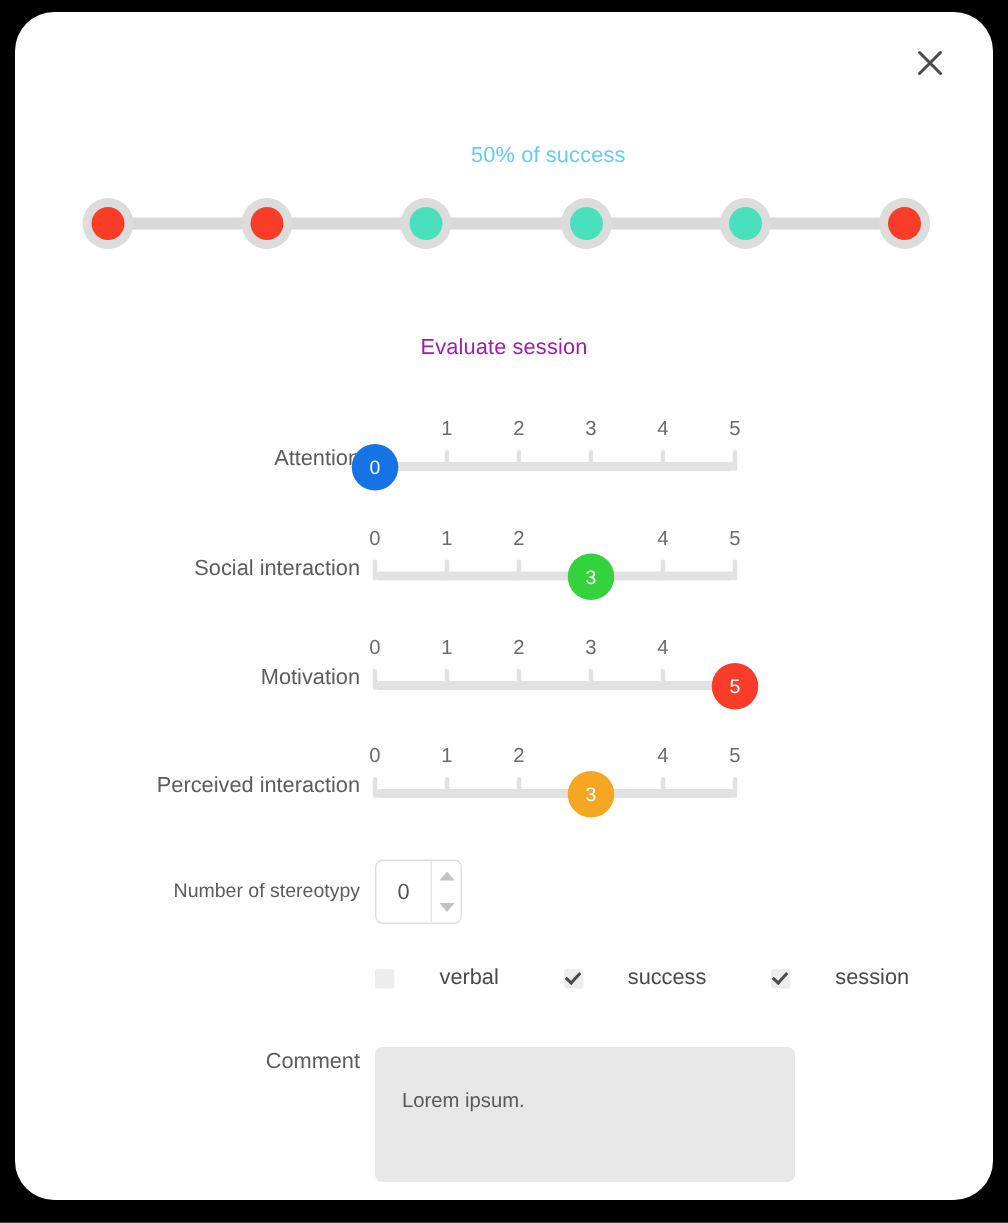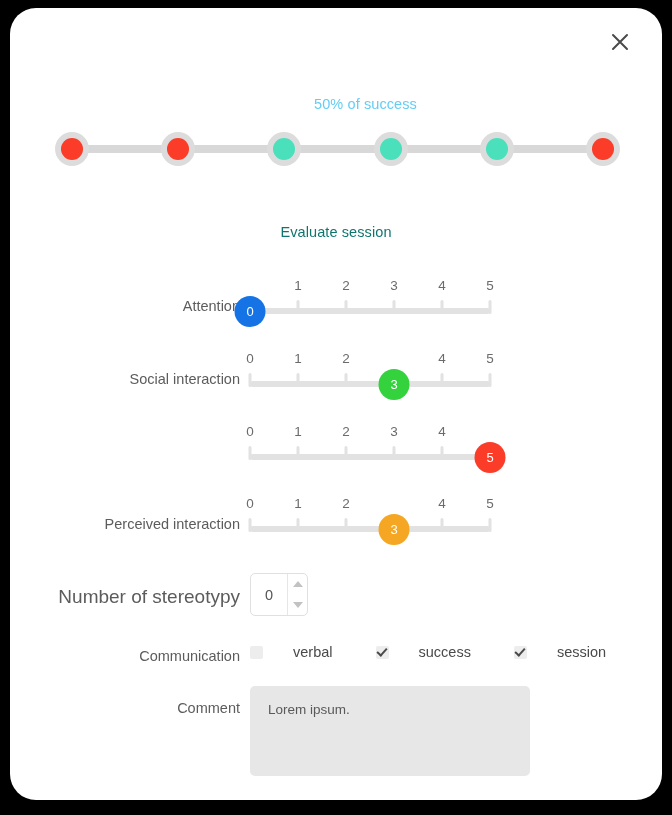--- a/index.html
+++ b/index.html
@@ -89,21 +89,21 @@
   }
 
   
   .evaluate-title {
     position: absolute;
     left: 0;
     top: 216px;
     width: 652px;
     text-align: center;
     font-size: 14.5px;
-    color: #0f766e;
+    color: #a21caf;
     letter-spacing: .1px;
   }
 
   
   .srow {
     position: absolute;
     left: 0;
     width: 652px;
     height: 56px;
   }
@@ -170,21 +170,21 @@
     top: 565px;
     width: 652px;
     height: 46px;
   }
   .stepper-row .rlabel {
     position: absolute;
     left: 0;
     width: 230px;
     top: 13px;
     text-align: right;
-    font-size: 19px;
+    font-size: 13px;
     color: #5c5c5c;
   }
   .stepper {
     position: absolute;
     left: 240px;
     top: 0;
     width: 58px;
     height: 43px;
     border: 1px solid #e0e0e0;
     border-radius: 5px;
@@ -293,28 +293,28 @@
     left: 0;
     width: 230px;
     top: 14px;
     text-align: right;
     font-size: 14.5px;
     color: #5c5c5c;
   }
   .comment-box {
     position: absolute;
     left: 240px;
-    top: 0;
+    top: 12px;
     width: 280px;
     height: 90px;
     background: #e7e7e7;
     border: none;
     border-radius: 5px;
     box-sizing: border-box;
-    padding: 16px 18px;
+    padding: 28px 18px;
     font-family: "Liberation Sans", sans-serif;
     font-size: 13.5px;
     color: #595959;
     resize: none;
     outline: none;
     overflow: hidden;
   }
 </style>
 </head>
 <body>
@@ -388,20 +388,21 @@
           <div class="ticklabel" style="left: 96px;">2</div>
           <div class="tick" style="left: 144px;"></div>
           <div class="tick" style="left: 192px;"></div>
           <div class="ticklabel" style="left: 192px;">4</div>
           <div class="tick" style="left: 240px;"></div>
           <div class="ticklabel" style="left: 240px;">5</div>
           <div class="thumb" style="left: 144px; background: rgb(52, 210, 60);">3</div>
         </div>
       </div>
       <div class="srow" style="top: 414px;">
+        <div class="rlabel">Motivation</div>
         <div class="slider">
           <div class="strack"></div>
           <div class="tick" style="left: 0px;"></div>
           <div class="ticklabel" style="left: 0px;">0</div>
           <div class="tick" style="left: 48px;"></div>
           <div class="ticklabel" style="left: 48px;">1</div>
           <div class="tick" style="left: 96px;"></div>
           <div class="ticklabel" style="left: 96px;">2</div>
           <div class="tick" style="left: 144px;"></div>
           <div class="ticklabel" style="left: 144px;">3</div>
@@ -440,21 +441,20 @@
             <i class="tri-up"></i>
           </span>
         <span>
             <i class="tri-down"></i>
           </span>
       </div>
     </div>
   </div>
 
   <div class="check-row">
-    <div class="rlabel">Communication</div>
     <div class="cbgroup" id="checkboxes">
         <div class="cbitem">
           <span class="cbbox"></span>
           <span class="cblabel">verbal</span>
         </div>
         <div class="cbitem">
           <span class="cbbox checked"></span>
           <span class="cblabel">success</span>
         </div>
         <div class="cbitem">

